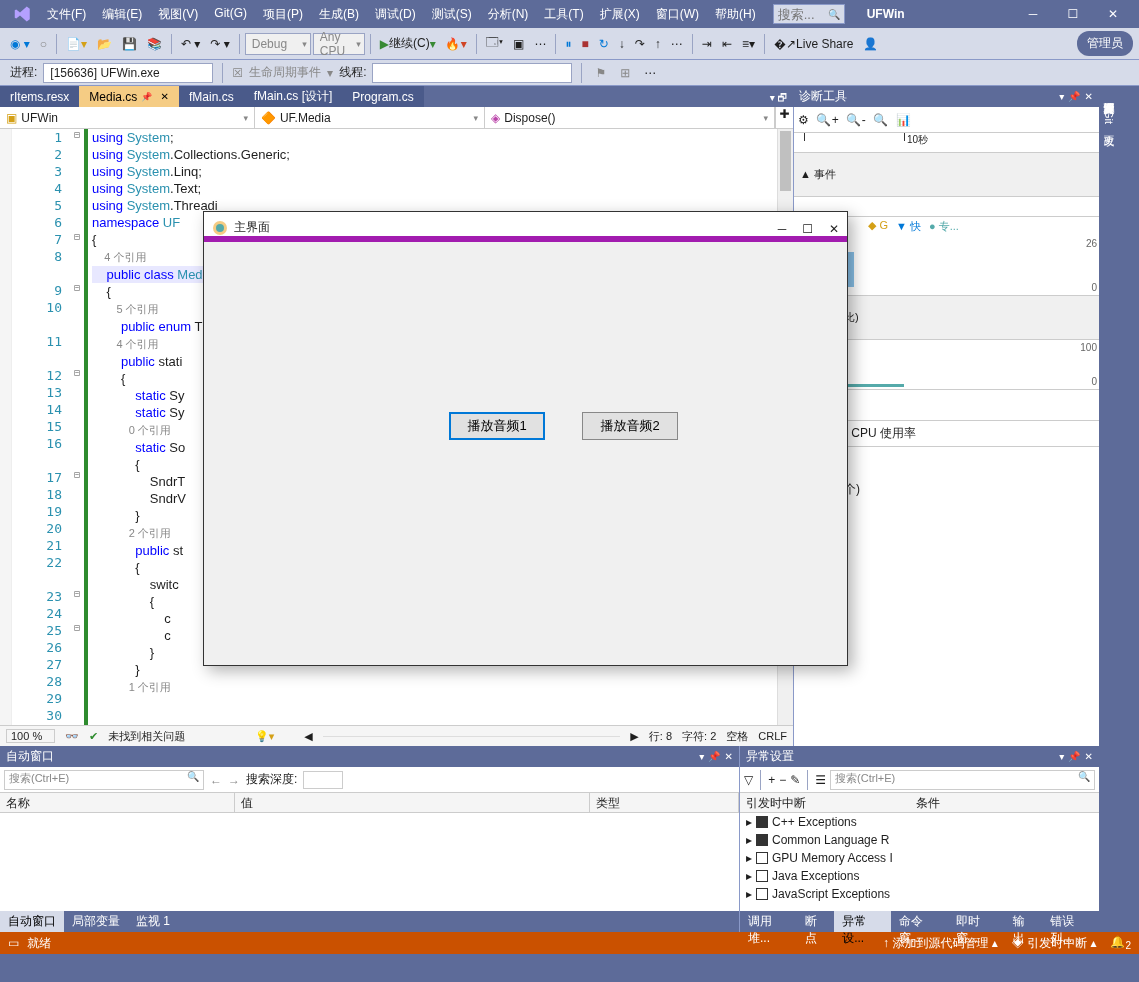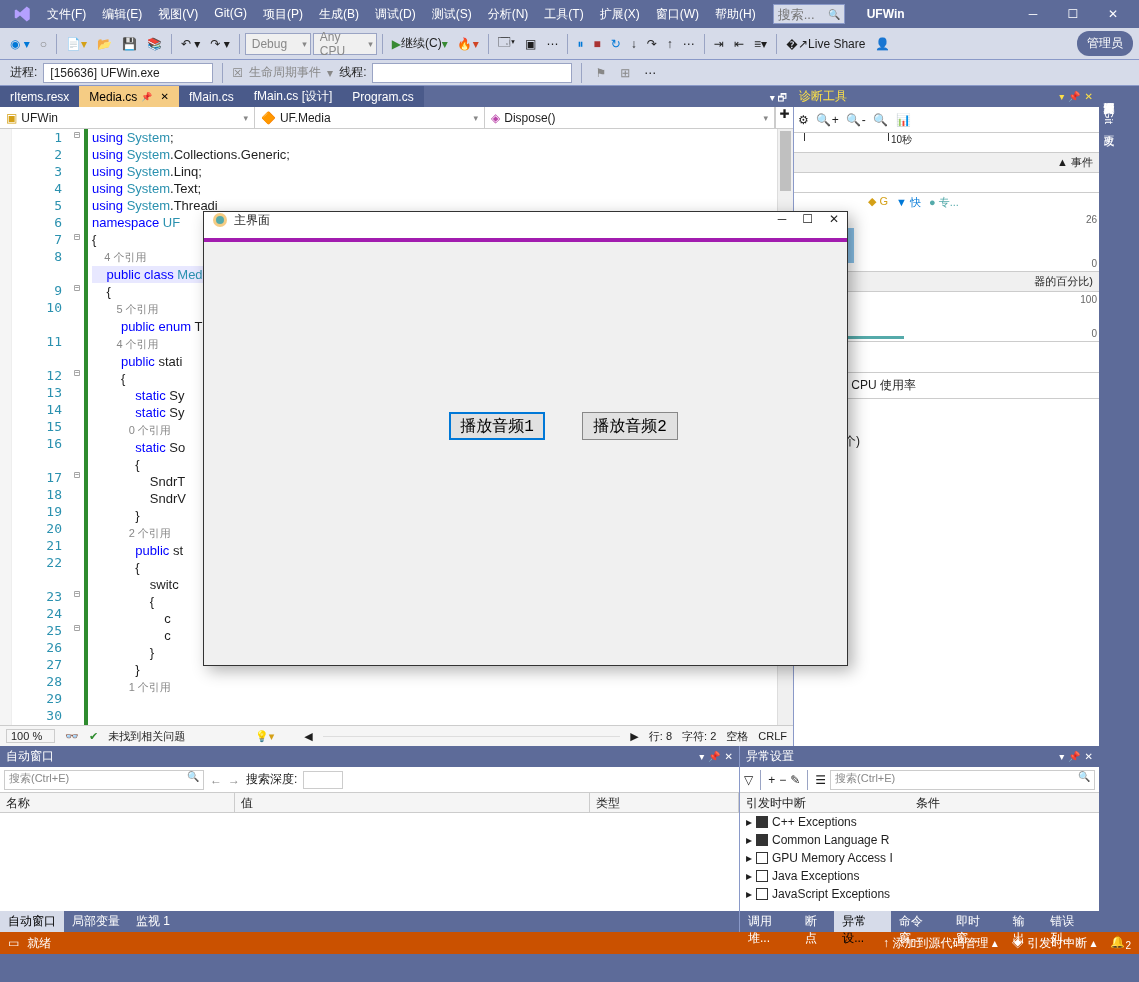--- a/index.html
+++ b/index.html
@@ -39,39 +39,39 @@
 .change-bar { width: 4px; background: #2e8b2e; }
 .code-text { flex: 1; font-family: Consolas, monospace; font-size: 13px; line-height: 17px; white-space: pre; padding-left: 4px; }
 .kw { color: #0000ff; }
 .cls { color: #2b91af; }
 .codelens { color: #888; font-size: 11px; }
 .code-scrollbar { width: 16px; background: #f0f0f0; border-left: 1px solid #ddd; }
 .code-scrollbar .thumb { height: 60px; background: #c0c0c0; margin: 2px; }
 .status-line { height: 21px; background: #f5f5f5; border-top: 1px solid #ccc; display: flex; align-items: center; padding: 0 6px; font-size: 11px; gap: 10px; }
 .status-line .zoom { border: 1px solid #ccc; padding: 0 12px 0 4px; }
 .right-col { width: 306px; display: flex; flex-direction: column; }
-.diag-hdr { height: 21px; background: #5d6b99; color: #fde047; display: flex; align-items: center; padding: 0 6px; font-size: 12px; }
+.diag-hdr { height: 21px; background: #5d6b99; color: #ffffff; display: flex; align-items: center; padding: 0 6px; font-size: 12px; }
 .diag-hdr .ctrls { margin-left: auto; display: flex; gap: 4px; font-size: 10px; }
 .diag-tools { background: #fff; flex: 1; border-left: 1px solid #8a99c8; font-size: 12px; }
 .diag-toolbar { height: 26px; border-bottom: 1px solid #ccc; display: flex; align-items: center; padding: 0 4px; gap: 8px; }
 .diag-session { padding: 2px 6px; font-weight: bold; }
 .diag-timeline { height: 20px; border-bottom: 1px solid #ccc; position: relative; }
 .diag-timeline .tick { position: absolute; top: 0; border-left: 1px solid #333; height: 8px; font-size: 10px; padding-left: 2px; }
-.diag-section-hdr { background: #f0f0f0; border-bottom: 1px solid #ccc; padding: 2px 6px; font-size: 11px; text-align: right; }
+.diag-section-hdr { background: #f0f0f0; border-bottom: 1px solid #ccc; padding: 14px 6px; font-size: 11px; }
 .diag-chart { height: 60px; border-bottom: 1px solid #ccc; position: relative; background: #fff; }
 .diag-chart .ylabel { position: absolute; right: 2px; font-size: 10px; color: #666; }
 .diag-legend { padding: 2px 6px; font-size: 11px; display: flex; gap: 8px; }
 .side-tabs { width: 20px; background: #5d6b99; }
 .side-tab { writing-mode: vertical-rl; color: #fff; padding: 8px 2px; font-size: 11px; }
 .dialog { position: absolute; left: 203px; top: 211px; width: 645px; height: 455px; background: #f0f0f0; border: 1px solid #333; box-shadow: 5px 5px 15px rgba(0,0,0,0.3); z-index: 100; }
-.dialog-title { height: 30px; background: #fff; display: flex; align-items: flex-start; padding: 0 8px; border-bottom: 4px solid #a21caf; }
+.dialog-title { height: 30px; background: #fff; display: flex; align-items: flex-end; padding: 0 8px; border-bottom: 6px solid #a21caf; }
 .dialog-title .icon { width: 16px; height: 16px; margin-right: 6px; }
 .dialog-title .ctrls { margin-left: auto; display: flex; gap: 16px; }
 .dialog-body { position: relative; height: calc(100% - 30px); }
-.dialog-btn { position: absolute; width: 96px; height: 28px; border: 1px solid #888; background: #e1e1e1; font-size: 16px; font-family: Liberation Mono, monospace; }
+.dialog-btn { position: absolute; width: 96px; height: 28px; border: 1px solid #888; background: #e1e1e1; font-size: 13px; }
 .dialog-btn.primary { border: 2px solid #0078d7; }
 .bottom-area { height: 186px; display: flex; }
 .bottom-left { width: 739px; display: flex; flex-direction: column; }
 .panel-hdr { height: 21px; background: #5d6b99; color: #fff; display: flex; align-items: center; padding: 0 6px; font-size: 12px; }
 .panel-hdr .ctrls { margin-left: auto; display: flex; gap: 4px; font-size: 10px; }
 .auto-toolbar { height: 26px; background: #fff; border-bottom: 1px solid #ccc; display: flex; align-items: center; padding: 0 4px; gap: 6px; }
 .auto-search { flex: 0 0 200px; height: 20px; border: 1px solid #ccc; padding: 0 20px 0 4px; font-size: 11px; color: #888; position: relative; }
 .auto-search::after { content: "🔍"; position: absolute; right: 3px; font-size: 10px; }
 .auto-cols { height: 20px; background: #f5f5f5; border-bottom: 1px solid #ccc; display: flex; font-size: 12px; }
 .auto-cols div { padding: 2px 6px; border-right: 1px solid #ccc; }
@@ -131,21 +131,21 @@
   <span class="tb-sep"></span>
   <span class="tb-btn" style="color:#d4a017">📄▾</span>
   <span class="tb-btn" style="color:#d4a017">📂</span>
   <span class="tb-btn" style="color:#0078d7">💾</span>
   <span class="tb-btn" style="color:#0078d7">📚</span>
   <span class="tb-sep"></span>
   <span class="tb-btn">↶ ▾</span>
   <span class="tb-btn">↷ ▾</span>
   <span class="tb-sep"></span>
   <div class="tb-combo" style="width:66px">Debug</div>
-  <div class="tb-combo" style="width:64px">Any CPU</div>
+  <div class="tb-combo" style="width:52px">Any CPU</div>
   <span class="tb-sep"></span>
   <span class="tb-btn" style="color:#388a34">▶ <span style="color:#1e1e1e">继续(C)</span> ▾</span>
   <span class="tb-btn" style="color:#d04425">🔥▾</span>
   <span class="tb-sep"></span>
   <span class="tb-btn">🗔▾</span>
   <span class="tb-btn">▣</span>
   <span class="tb-btn">⋯</span>
   <span class="tb-sep"></span>
   <span class="tb-btn" style="color:#0078d7">⏸</span>
   <span class="tb-btn" style="color:#a33">■</span>
@@ -332,21 +332,21 @@
     <div class="diag-tools">
       <div class="diag-toolbar">
         <span>⚙</span>
         <span>🔍+</span>
         <span>🔍-</span>
         <span>🔍</span>
         <span>📊</span>
       </div>
       <div class="diag-timeline">
         <div class="tick" style="left:10px"></div>
-        <div class="tick" style="left:94px">10秒</div>
+        <div class="tick" style="left:110px">10秒</div>
       </div>
       <div class="diag-section-hdr">▲ 事件</div>
       <div style="height:20px;border-bottom:1px solid #ccc"></div>
       <div class="diag-legend">
         <span style="margin-left:60px"></span>
         <span style="color:#d4a017">◆ G</span>
         <span style="color:#0078d7">▼ 快</span>
         <span style="color:#5aa">● 专...</span>
       </div>
       <div class="diag-chart">

